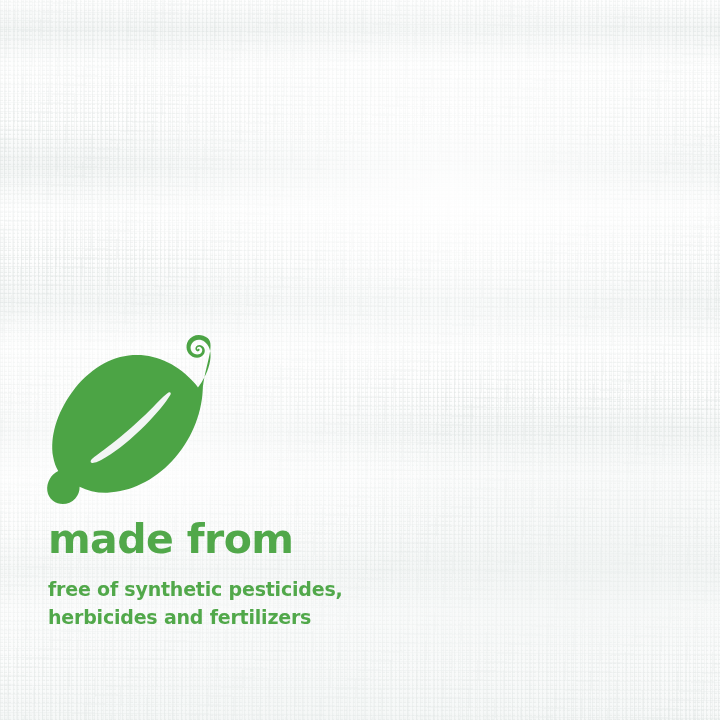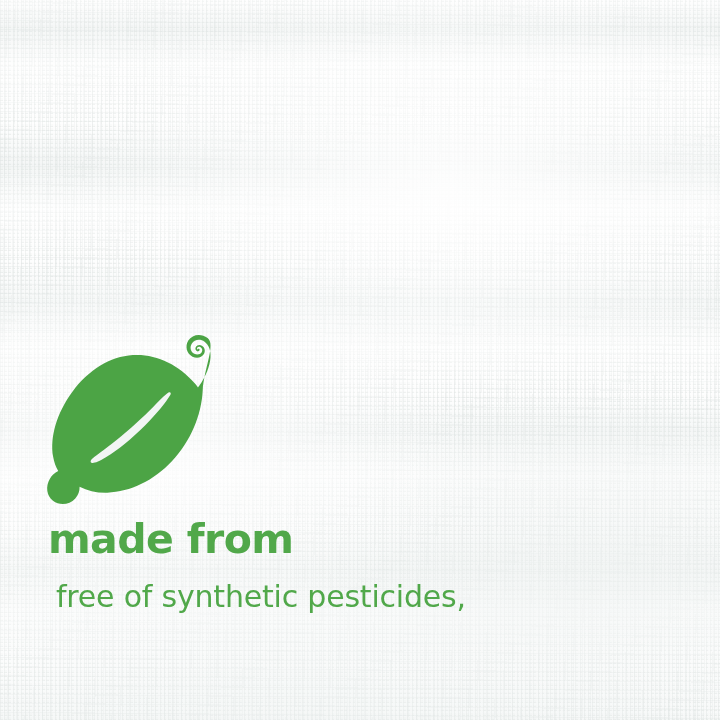--- a/index.html
+++ b/index.html
@@ -129,25 +129,25 @@
     font-weight: bold;
     font-size: 41px;
     line-height: 43px;
     letter-spacing: -0.6px;
     margin: 0;
     white-space: nowrap;
   }
 
   .subline {
     font-family: "DejaVu Sans", "Liberation Sans", sans-serif;
-    font-weight: normal;
-    font-size: 30px;
+    font-weight: bold;
+    font-size: 19px;
     line-height: 28px;
     letter-spacing: -0.2px;
-    margin: 8px;
+    margin: 0;
     white-space: nowrap;
   }
 
   .sub-first { padding-top: 14px; }
 </style>
 </head>
 <body>
 
 <div id="stage">
 
@@ -205,15 +205,16 @@
                c3.6 -2.9 10.2 -7.6 18.4 -14.0
                c12.6 -9.8 27.0 -22.4 38.6 -34.0
                C113.8 70.4 121.2 62.3 124.5 60.5
                Z"></path>
     </svg>
   </div>
 
   <div class="label-block">
     <div class="headline" style="color:#51A84A">made from</div>
     <div class="subline sub-first" style="color:#51A84A">free of synthetic pesticides,</div>
+    <div class="subline" style="color:#51A84A">herbicides and fertilizers</div>
   </div>
 
 </div>
 
 </body></html>

